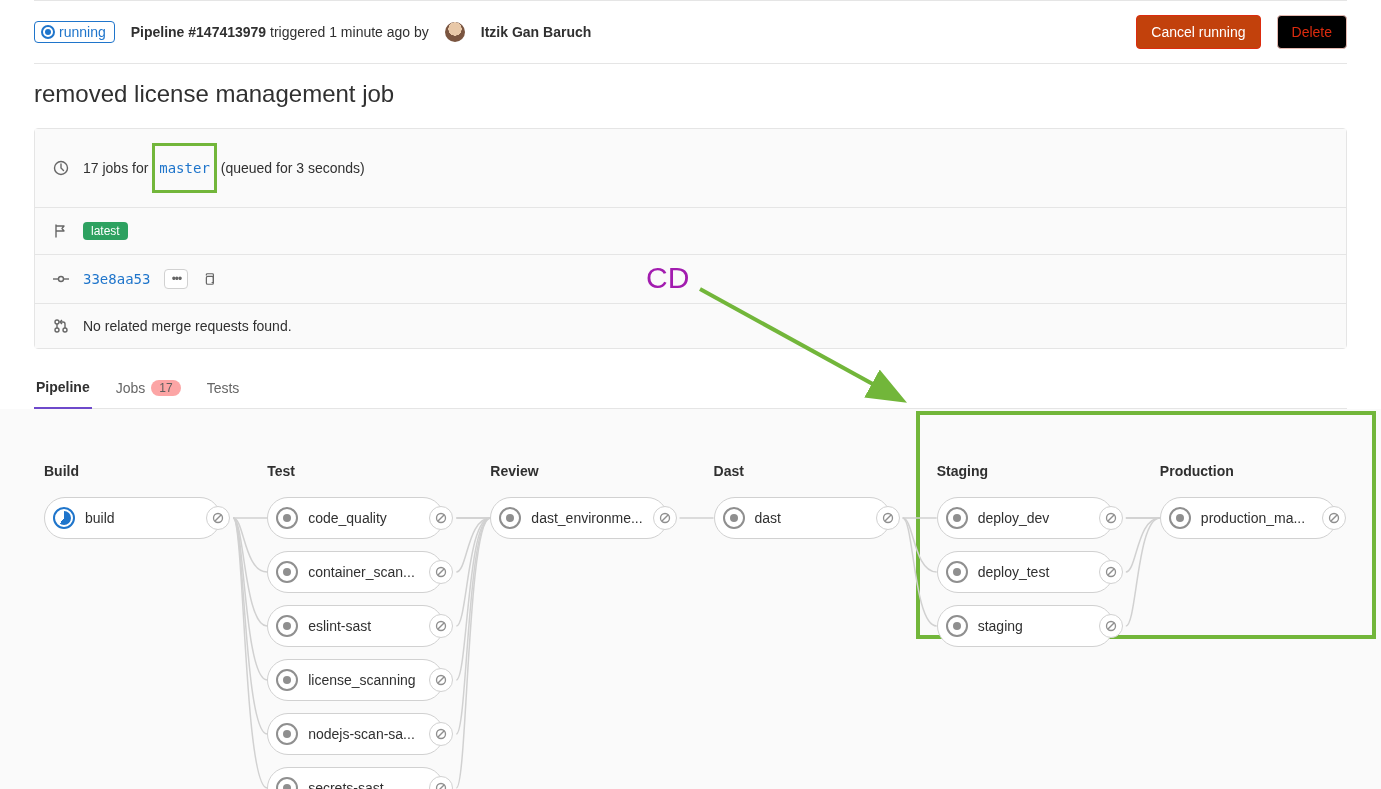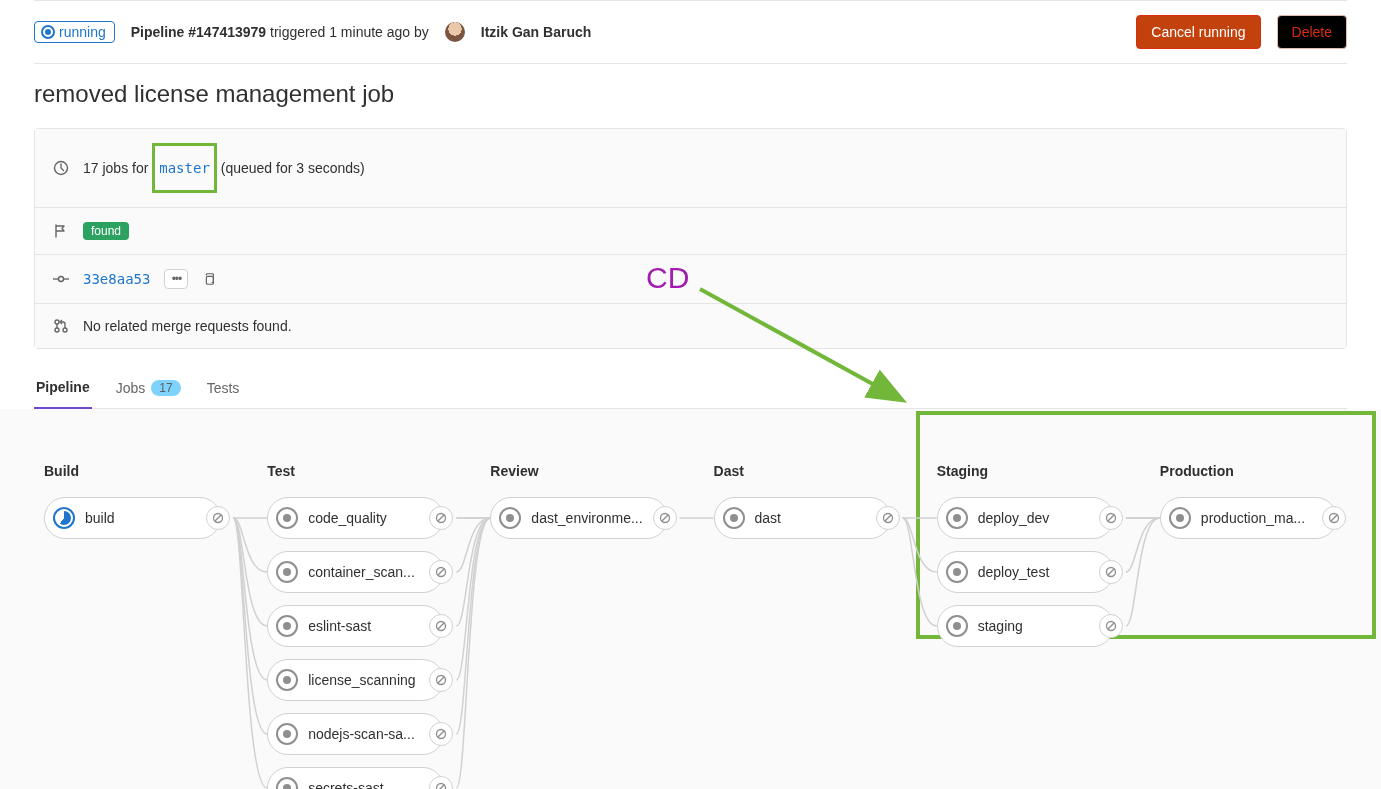--- a/index.html
+++ b/index.html
@@ -93,21 +93,21 @@
   
   .tabs { display: flex; gap: 22px; margin-top: 18px; border-bottom: 1px solid #e5e5e5; }
   .tab {
     padding: 12px 2px;
     color: #666;
     cursor: pointer;
     display: flex; align-items: center; gap: 6px;
   }
   .tab.active { color: #303030; font-weight: 600; border-bottom: 2px solid #6e49cb; margin-bottom: -1px; }
   .count-badge {
-    background: #7dd3fc; color: #5e5e5e; border-radius: 10px;
+    background: #fca5a5; color: #5e5e5e; border-radius: 10px;
     font-size: 12px; padding: 1px 8px;
   }
 
   
   .graph-wrap {
     background: #fafafa;
     margin: 0 -34px;
     padding: 18px 44px 40px;
     position: relative;
   }
@@ -203,21 +203,21 @@
         <span class="branch-box"><a class="branch-link">master</a></span>
         <span>(queued for 3 seconds)</span>
       </span>
     </div>
     <div class="panel-row">
       <span class="icon">
         <svg width="16" height="16" viewBox="0 0 16 16">
             <path d="M3 2v12M3 3h8l-2 2.5L11 8H3" stroke="#666" stroke-width="1.4" fill="none" stroke-linejoin="round" stroke-linecap="round"></path>
           </svg>
       </span>
-      <span class="latest-badge">found</span>
+      <span class="latest-badge">latest</span>
     </div>
     <div class="panel-row">
       <span class="icon">
         <svg width="16" height="16" viewBox="0 0 16 16">
             <circle cx="8" cy="8" r="2.5" fill="none" stroke="#666" stroke-width="1.4"></circle>
             <line x1="0" y1="8" x2="5" y2="8" stroke="#666" stroke-width="1.4"></line>
             <line x1="11" y1="8" x2="16" y2="8" stroke="#666" stroke-width="1.4"></line>
           </svg>
       </span>
       <a class="commit-link">33e8aa53</a>

